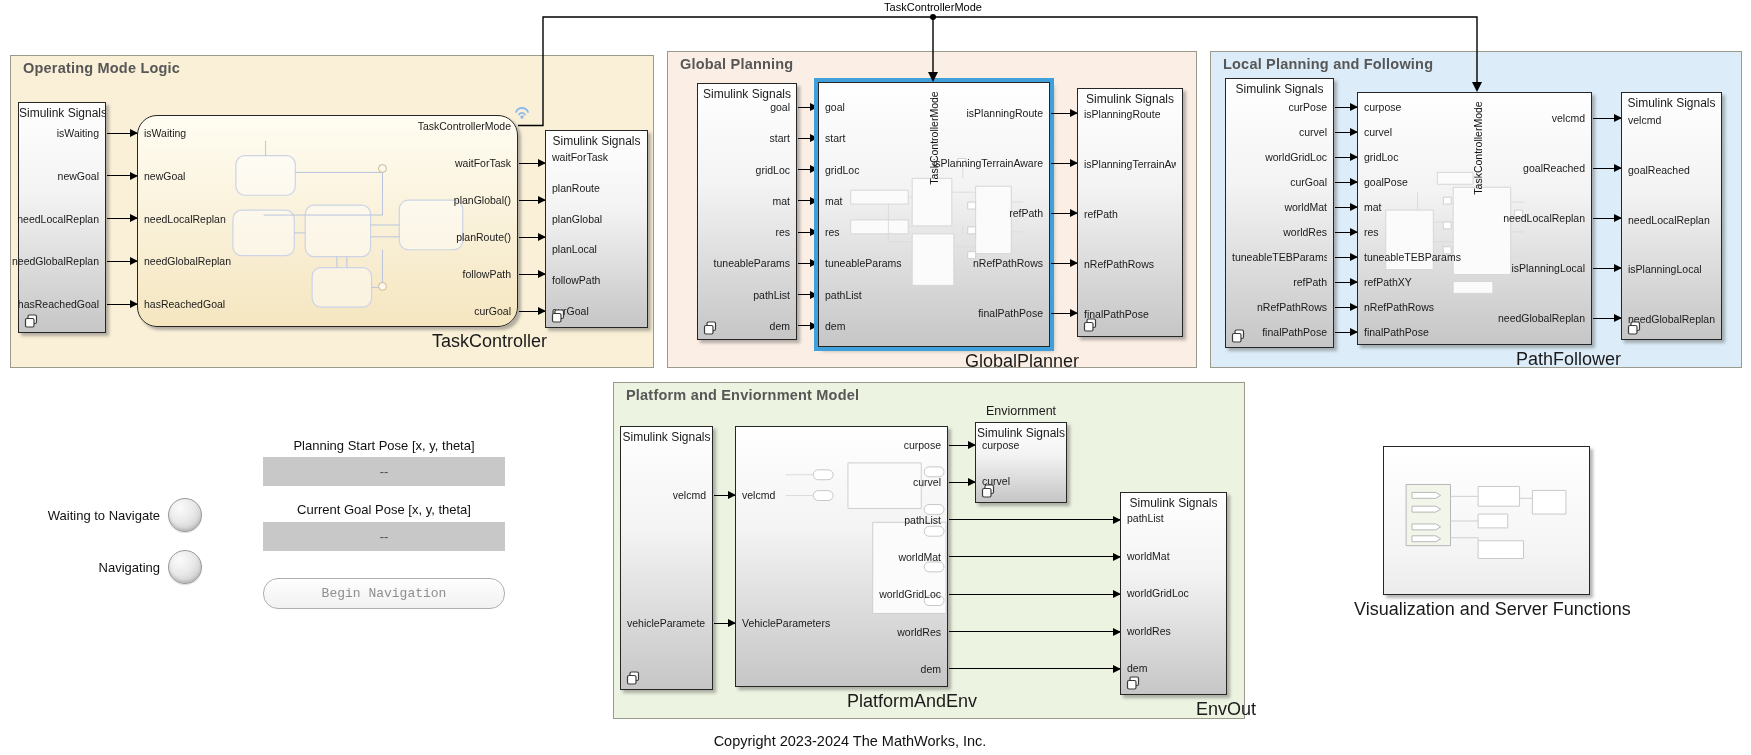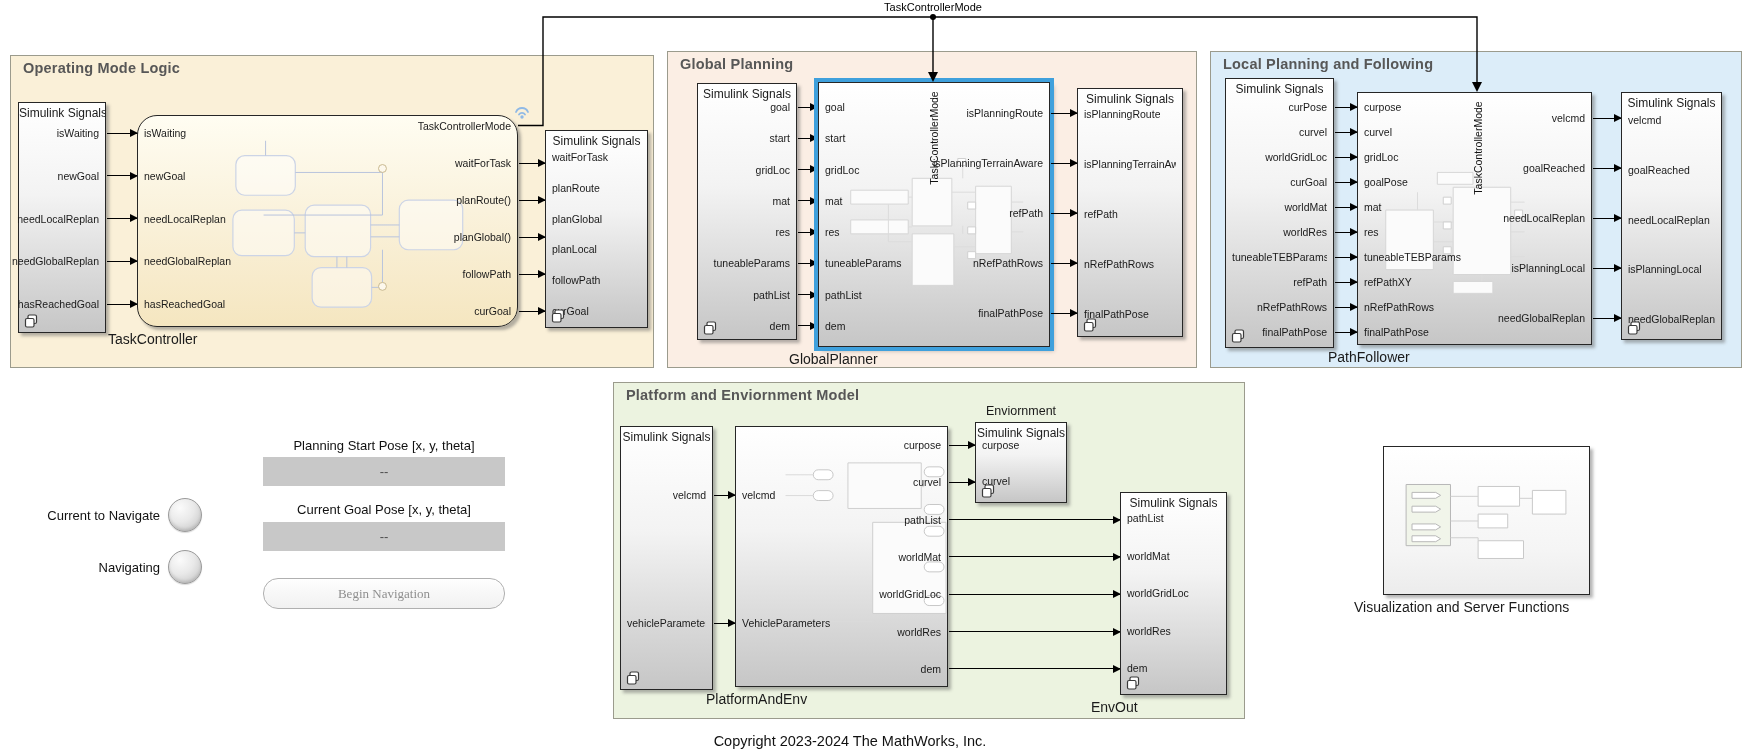--- a/index.html
+++ b/index.html
@@ -19,21 +19,21 @@
   
   .blk{position:absolute; border:1.4px solid #262626;
     background:linear-gradient(180deg,#ffffff 0%,#f3f3f3 40%,#c6c6c6 100%);
     box-shadow:3px 3px 3px rgba(90,90,90,.45);}
   .chart-blk{background:linear-gradient(180deg,var(--chart-top,#fffdf2) 0%,#faf2dc 45%,var(--chart-bottom,#f5e6c0) 100%);
     border-radius:20px;}
   .hl{box-shadow:0 0 0 4px var(--highlight-blue), 4px 4px 4px rgba(90,90,90,.4);}
   .ss-title{position:absolute; top:3px; left:0; right:0; text-align:center;
     font-size:12px; white-space:nowrap; overflow:hidden;}
   .block-caption{position:absolute; top:100%; margin-top:5px; left:-30px; right:-30px;
-    text-align:left; font-size:14px; color:#1a1a1a; white-space:nowrap;}
+    text-align:right; font-size:18px; color:#1a1a1a; white-space:nowrap;}
   .block-caption-top{position:absolute; bottom:100%; margin-bottom:5px; left:-20px; right:-20px;
     text-align:center; font-size:12.5px; color:#1a1a1a; white-space:nowrap;}
 
   
   .ports{position:absolute; left:6px; right:6px; display:flex; flex-direction:column;
     justify-content:space-between; overflow:visible;}
   .port-row{position:relative; height:17px; line-height:17px; display:flex; align-items:center;}
   .ports.out .port-row{justify-content:flex-end;}
   .ports.in  .port-row{justify-content:flex-start;}
   .plabel{font-size:10.5px; white-space:nowrap;}
@@ -63,21 +63,21 @@
   .pose-field{position:absolute; width:242px; height:29px; background:#c8c8c8;
     color:#4c4c4c; font-size:13px; text-align:center; line-height:29px;}
   .lamp-label{position:absolute; width:130px; text-align:right; font-size:13px; color:#111;}
   .lamp{position:absolute; width:34px; height:34px; border-radius:50%;
     border:1px solid #9a9a9a;
     background:radial-gradient(circle at 34% 28%, #fbfbfb 0%, #e9e9e9 45%, #d2d2d2 75%, #c3c3c3 100%);
     box-shadow:inset 0 -2px 3px rgba(0,0,0,.12), 0 1px 1px rgba(0,0,0,.15);}
   .nav-btn{position:absolute; left:263px; top:578px; width:242px; height:31px;
     border:1px solid #b0b0b0; border-radius:15px;
     background:linear-gradient(180deg,#fefefe,#f1f1f1);
-    color:#8f8f8f; font-size:13px; font-family:Liberation Serif, serif; cursor:pointer;}
+    color:#8f8f8f; font-size:13px; font-family:Liberation Mono, monospace; cursor:pointer;}
 
   .copyright{position:absolute; left:600px; top:733px; width:500px; text-align:center;
     font-size:14.5px; color:#111;}
 </style>
 </head>
 <body>
 
 <div class="stage">
 
   <div class="section" style="left:10px; top:55px; width:644px; height:313px; background:var(--oml-bg);">
@@ -159,25 +159,25 @@
       </div>
     <div class="ports out" style="top:2px; height:202px;">
         <div class="port-row">
           <span class="plabel">TaskControllerMode</span>
         </div>
         <div class="port-row">
           <span class="plabel">waitForTask</span>
           <i class="wire" style="width: 27px;"></i>
         </div>
         <div class="port-row">
+          <span class="plabel">planGlobal()</span>
+          <i class="wire" style="width: 27px;"></i>
+        </div>
+        <div class="port-row">
           <span class="plabel">planRoute()</span>
-          <i class="wire" style="width: 27px;"></i>
-        </div>
-        <div class="port-row">
-          <span class="plabel">planGlobal()</span>
           <i class="wire" style="width: 27px;"></i>
         </div>
         <div class="port-row">
           <span class="plabel">followPath</span>
           <i class="wire" style="width: 27px;"></i>
         </div>
         <div class="port-row">
           <span class="plabel">curGoal</span>
           <i class="wire" style="width: 27px;"></i>
         </div>
@@ -683,21 +683,21 @@
     </svg>
     <div class="block-caption">Visualization and Server Functions</div>
   </div>
 
   <div class="pose-label" style="left:263px; top:438px;">Planning Start Pose [x, y, theta]</div>
   <div class="pose-field" style="left:263px; top:457px;">--</div>
 
   <div class="pose-label" style="left:263px; top:502px;">Current Goal Pose [x, y, theta]</div>
   <div class="pose-field" style="left:263px; top:522px;">--</div>
 
-  <div class="lamp-label" style="left:30px; top:508px;">Current to Navigate</div>
+  <div class="lamp-label" style="left:30px; top:508px;">Waiting to Navigate</div>
   <div class="lamp" style="left:168px; top:498px;"></div>
 
   <div class="lamp-label" style="left:30px; top:560px;">Navigating</div>
   <div class="lamp" style="left:168px; top:550px;"></div>
 
   <button class="nav-btn">Begin Navigation</button>
 
   <div class="net-label">TaskControllerMode</div>
   <svg class="net-overlay">
     <g fill="none" stroke="#000" stroke-width="1.4">

